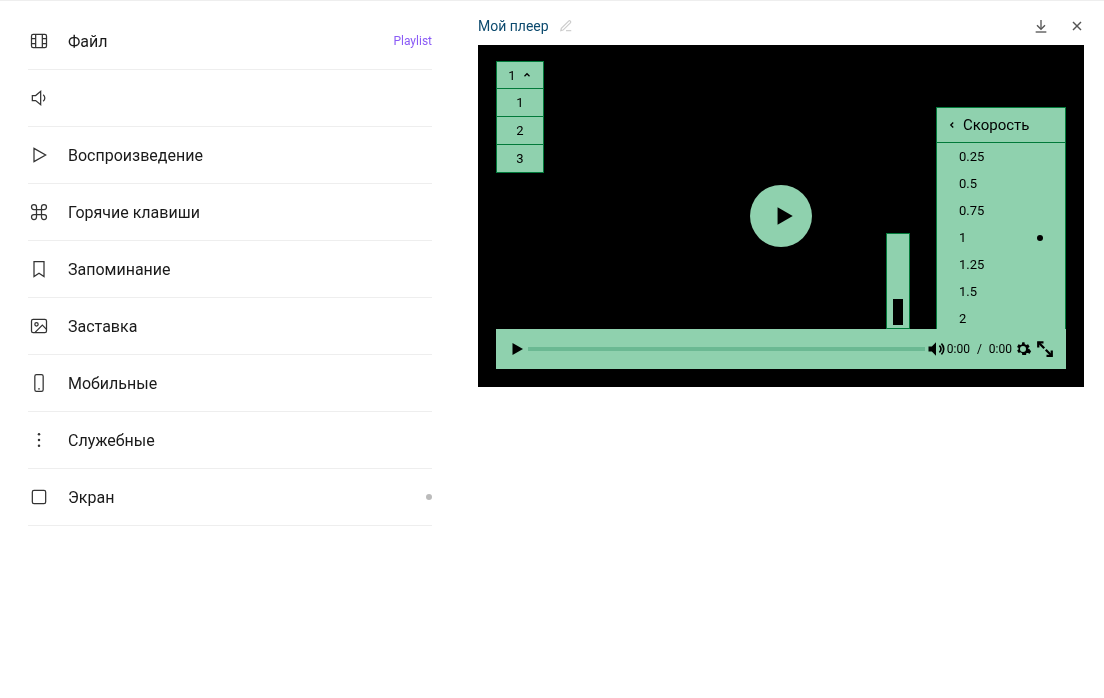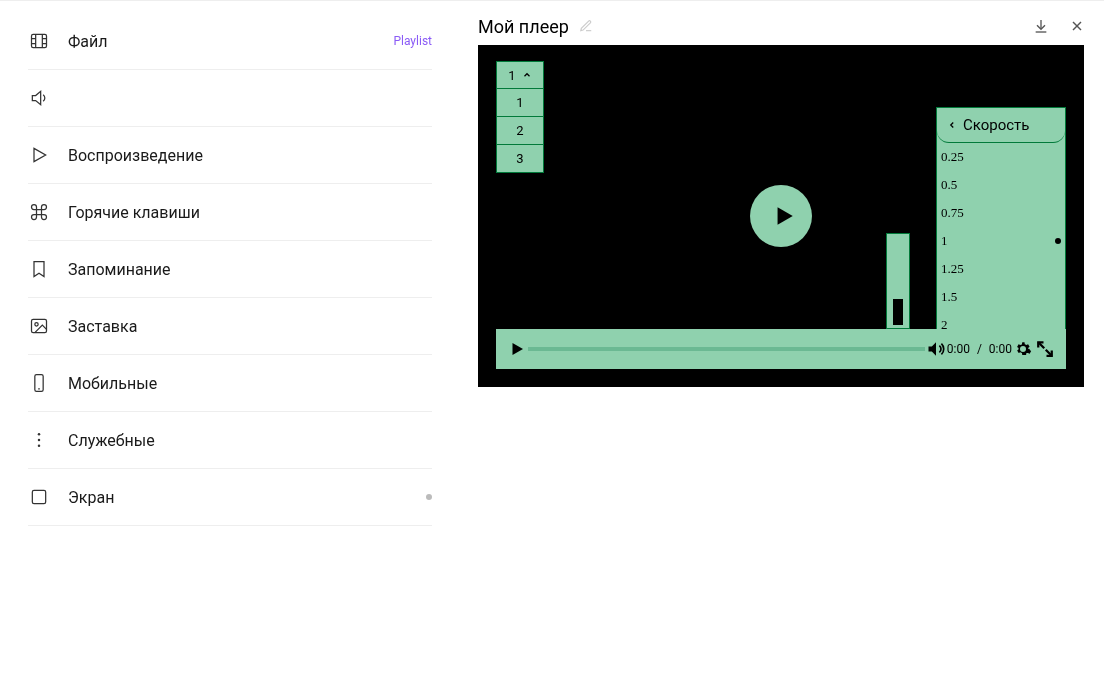--- a/index.html
+++ b/index.html
@@ -54,22 +54,22 @@
     display: flex;
     flex-direction: column;
   }
   .titlebar {
     display: flex;
     align-items: center;
     height: 30px;
     margin-bottom: 4px;
   }
   .titlebar .title {
-    font-size: 18px;
-    color: #000000;
+    font-size: 14px;
+    color: #0c4a6e;
   }
   .titlebar .edit-icon {
     margin-left: 10px;
     color: #ccc;
     cursor: pointer;
   }
   .titlebar .spacer { flex: 1; }
   .titlebar .right-icon {
     width: 18px; height: 18px;
     margin-left: 18px;
@@ -171,28 +171,26 @@
     width: 130px;
     background: #8fd1ae;
     border: 1px solid #017a3a;
   }
   .speed-header {
     display: flex; align-items: center; gap: 6px;
     padding: 8px 10px;
     font-size: 15px;
     border-bottom: 1px solid #017a3a;
     cursor: pointer;
-    border-radius: 12px;
   }
   .speed-opt {
     display:flex; align-items:center; justify-content:space-between;
-    padding: 6px 4px;
+    padding: 6px 22px;
     font-size: 13px;
     cursor: pointer;
-    font-family: Liberation Serif, serif;
   }
   .speed-opt .bullet {
     width:6px;height:6px;border-radius:50%;background:#000;
   }
   svg { display:block; }
 </style>
 </head>
 <body>
 
 <div class="app">

